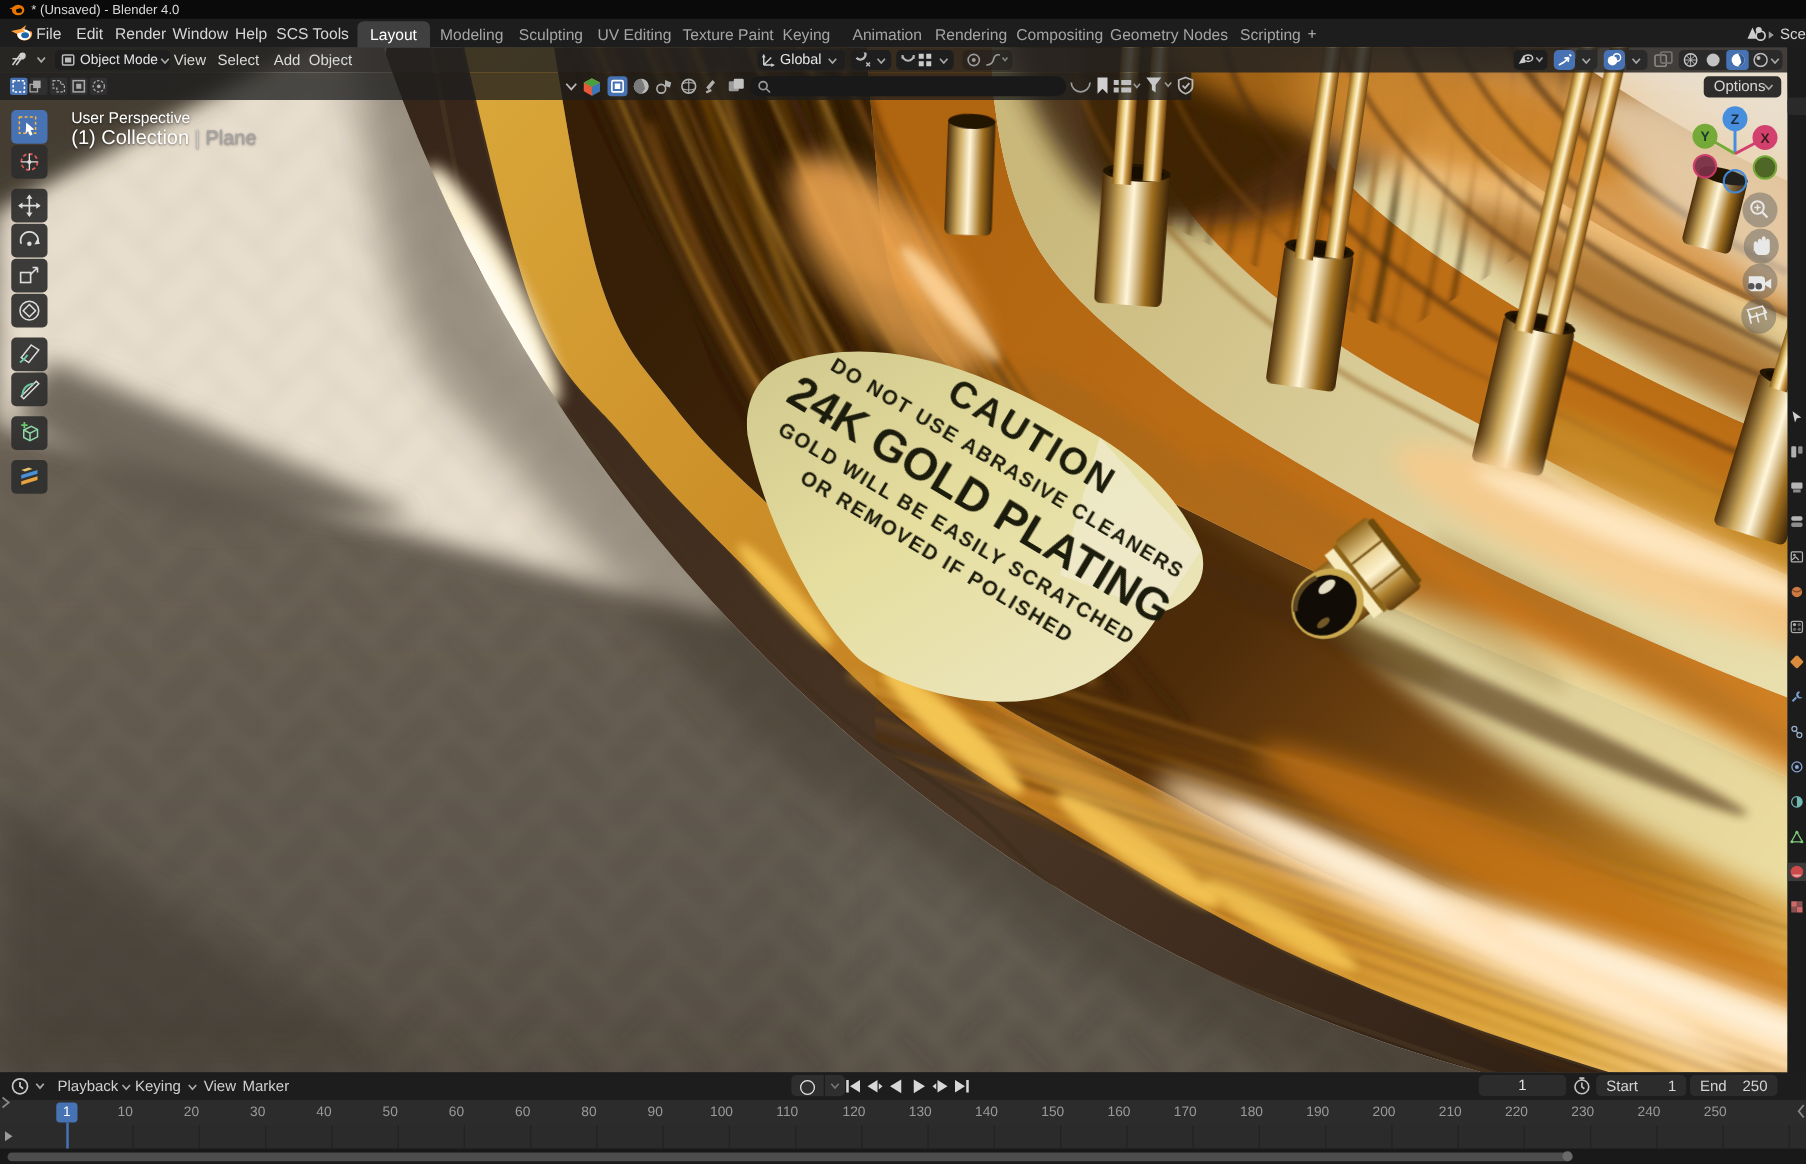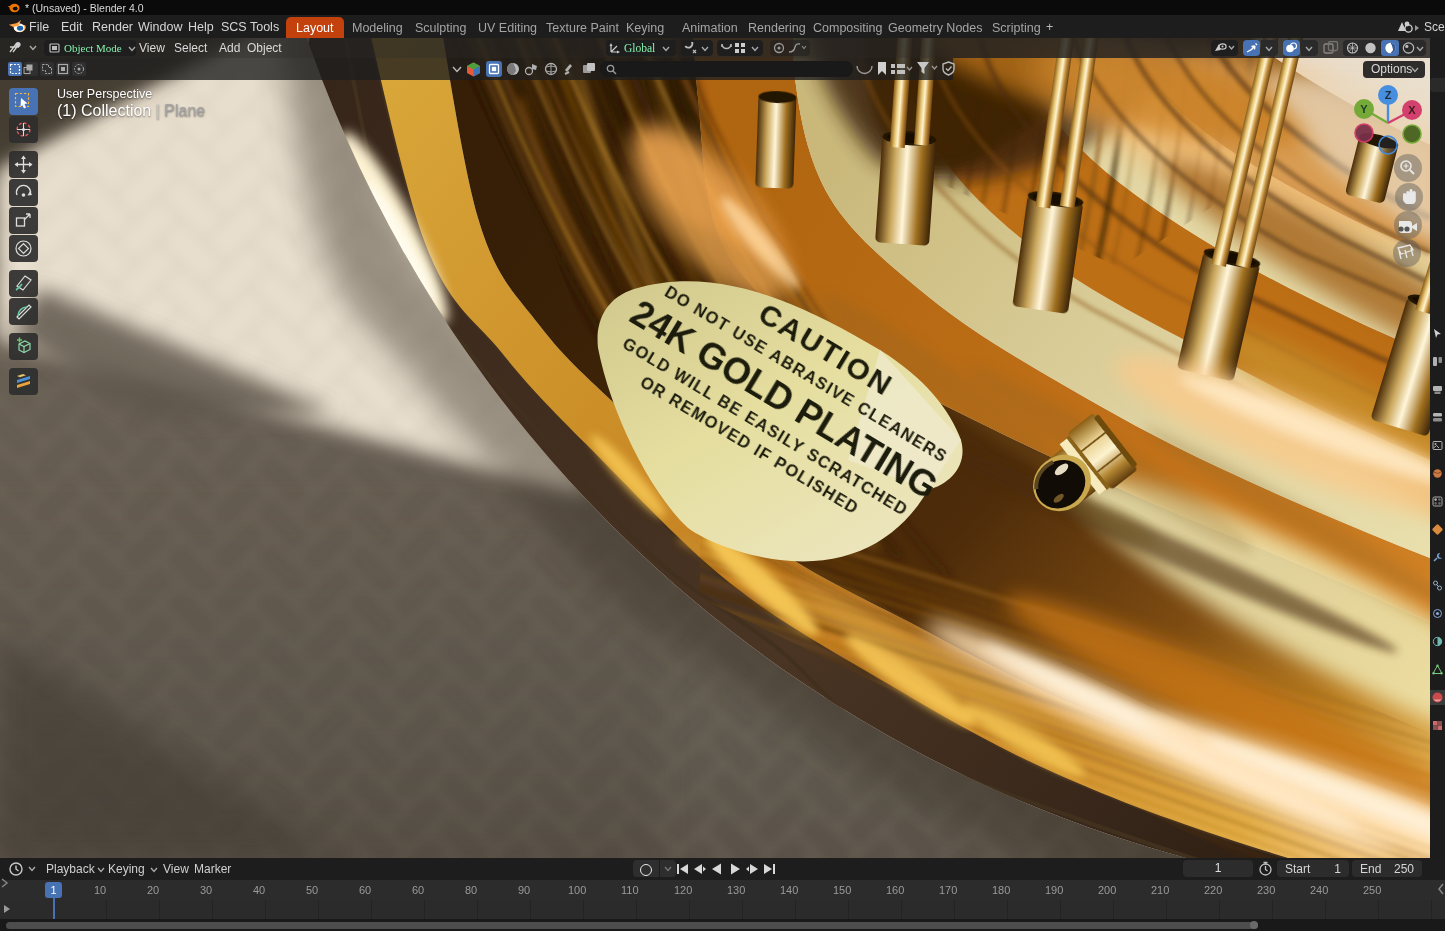--- a/index.html
+++ b/index.html
@@ -1,25 +1,25 @@
 <!DOCTYPE html>
 <html><head><meta charset="utf-8">
 <style>
   html,body{margin:0;padding:0;width:1445px;height:931px;overflow:hidden;background:#1d1d1d;
     font-family:"Liberation Sans",sans-serif;-webkit-font-smoothing:antialiased;}
   .abs{position:absolute;}
   #titlebar{position:absolute;left:0;top:0;width:1445px;height:15px;background:#0a0a0a;color:#d9d9d9;font-size:10.5px;z-index:30;}
   #menubar{position:absolute;left:0;top:15px;width:1445px;height:23px;background:#1d1d1d;color:#d2d2d2;z-index:30;}
   .mi{position:absolute;top:5px;color:#d6d6d6;font-size:12.5px;}
   .tab{position:absolute;top:2px;height:21px;line-height:22px;padding:0 10px;color:#a5a5a5;border-radius:5px 5px 0 0;font-size:12.5px;}
-  .tab.on{background:#c2410c;color:#fff;}
+  .tab.on{background:#404040;color:#fff;}
   #viewport{position:absolute;left:0;top:38px;width:1430px;height:820px;overflow:hidden;z-index:1;background:#665d53;}
   #row2{position:absolute;left:0;top:38px;width:1445px;height:20px;background:rgba(35,34,33,0.85);color:#dcdcdc;z-index:20;}
   #row3{position:absolute;left:0;top:58px;width:953px;height:22px;background:rgba(30,30,30,0.78);z-index:20;}
-  .pill{position:absolute;background:#1e1e1e;border-radius:4px;color:#86efac;font-family:Liberation Serif, serif;}
+  .pill{position:absolute;background:#1e1e1e;border-radius:4px;color:#e5e5e5;}
   .hdrtxt{position:absolute;top:3px;color:#dadada;font-size:12px;}
   #toolbar{position:absolute;left:9px;top:88px;width:29px;z-index:20;}
   .tool{width:29px;height:27px;background:rgba(46,46,46,0.93);margin-bottom:1px;border-radius:4px;position:relative;}
   .tool.on{background:#4772b3;}
   .tool.gap{margin-top:8px;}
   .tool svg{position:absolute;left:5px;top:4px;}
   #timeline{position:absolute;left:0;top:858px;width:1445px;height:78px;background:#1d1d1d;z-index:30;}
   #tlhead{position:absolute;left:0;top:0;width:1445px;height:22px;background:#1d1d1d;color:#d0d0d0;font-size:12px;}
   #ruler{position:absolute;left:0;top:22px;width:1445px;height:20px;background:#2c2c2c;color:#9a9a9a;font-size:11px;}
   #channels{position:absolute;left:0;top:42px;width:1445px;height:19px;background:#2b2b2b;}

